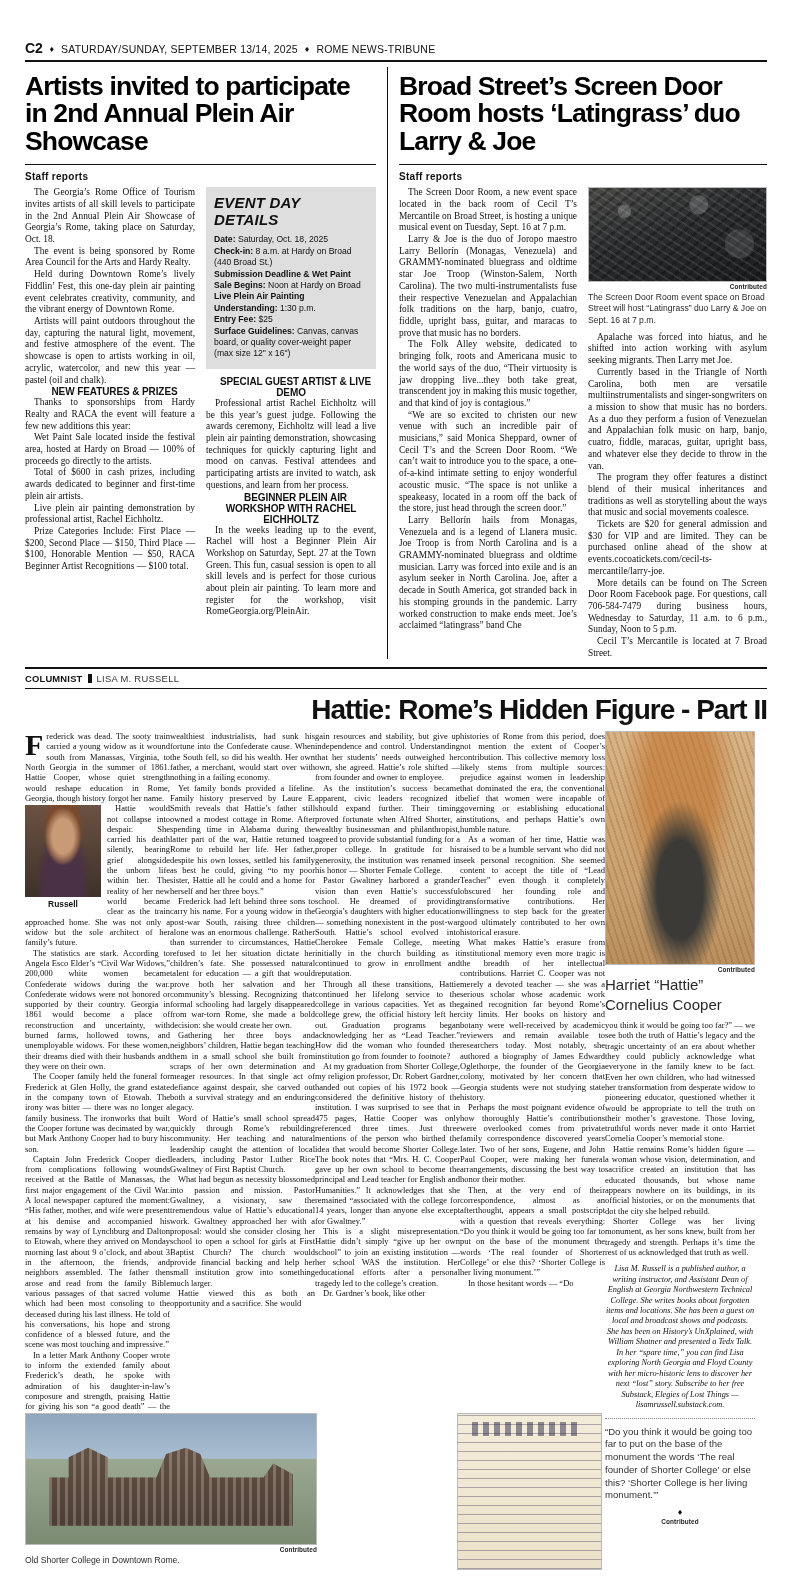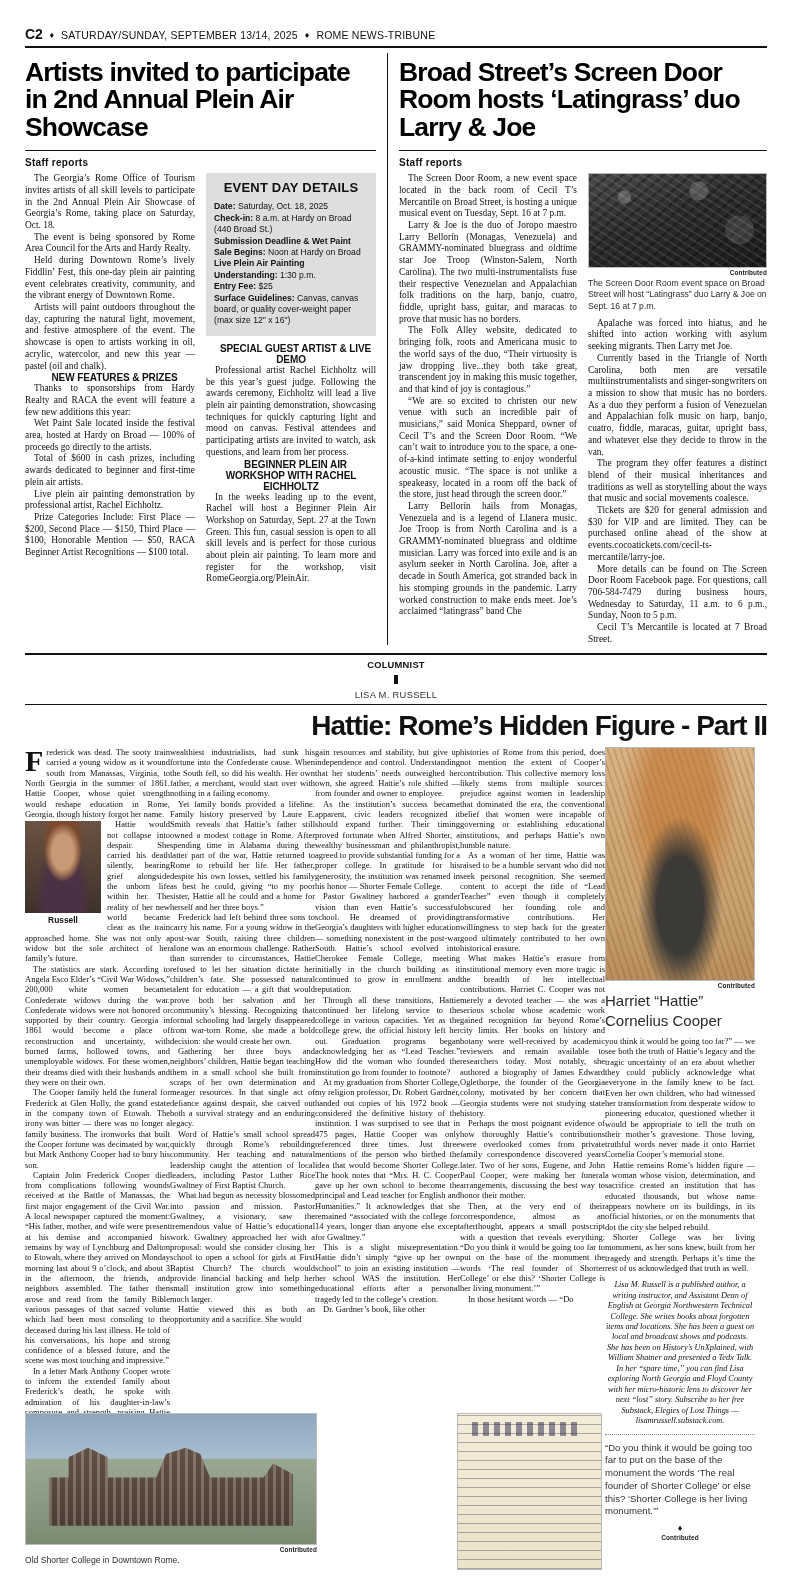--- a/index.html
+++ b/index.html
@@ -5,21 +5,21 @@
   html, body { margin:0; padding:0; background:#ffffff; }
   body {
     width:792px; height:1584px;
     font-family:"Liberation Serif", serif;
     color:#111;
     -webkit-font-smoothing:antialiased;
   }
   .page { width:792px; height:1584px; position:relative; box-sizing:border-box; padding:0 25px; }
 
   
-  .folio { display:flex; align-items:baseline; gap:7px; padding-top:26px; padding-bottom:4px; }
+  .folio { display:flex; align-items:baseline; gap:7px; padding-top:40px; padding-bottom:4px; }
   .folio .pg { font-family:"Liberation Sans", sans-serif; font-weight:bold; font-size:14px; letter-spacing:-0.2px; }
   .folio .dia { font-size:9px; color:#111; transform:translateY(-1px); }
   .folio .ft { font-family:"Liberation Sans", sans-serif; font-size:10.5px; letter-spacing:0.2px; }
   .rule-thick { border-top:2.5px solid #111; }
   .rule-thin { border-top:1px solid #111; }
 
   
   .top-wrap { display:flex; margin-top:5px; }
   .pkg-left { width:362px; }
   .pkg-div { width:1px; background:#111; margin:0 11px; align-self:stretch; }
@@ -47,41 +47,41 @@
     font-family:"Liberation Sans", sans-serif;
     font-weight:bold; font-size:10px; text-align:center;
     margin:5px 0 1px 0; letter-spacing:-0.1px; line-height:1.1;
     text-indent:0;
   }
 
   
   .factbox { background:#dedede; padding:7px 8px 9px 8px; margin:0 0 7px 0; break-inside:avoid; }
   .factbox .fb-title {
     font-family:"Liberation Sans", sans-serif; font-weight:bold;
-    font-size:13px; text-align:center; letter-spacing:0.2px; margin-bottom:6px;
+    font-size:15px; letter-spacing:0.2px; margin-bottom:6px;font-style:italic;
   }
   .factbox .fb-list { font-family:"Liberation Sans", sans-serif; font-size:8.6px; line-height:1.33; }
   .factbox .fb-list b { font-weight:bold; }
 
   
   .photo { position:relative; background:#ccc; overflow:hidden; }
   .credit {
     font-family:"Liberation Sans", sans-serif; font-size:6.4px; font-weight:bold;
     text-align:right; color:#222; margin-top:1px; letter-spacing:0.1px;
   }
   .cutline {
     font-family:"Liberation Sans", sans-serif; font-size:8.6px; line-height:1.3;
     color:#2a2a2a; margin-top:2px;
   }
 
   
   .col-band { margin-top:8px; }
   .col-flag {
     display:flex; align-items:center; gap:5px;
-    font-family:"Liberation Sans", sans-serif; font-size:9.4px; padding:4px 0 4px 0;flex-direction:column;
+    font-family:"Liberation Sans", sans-serif; font-size:9.4px; padding:4px 0 4px 0;
   }
   .col-flag .k { font-weight:bold; letter-spacing:0.2px; }
   .col-flag .sq { width:4px; height:9px; background:#111; display:inline-block; }
   .col-flag .nm { letter-spacing:0.3px; color:#333; }
 
   h2.hed2 {
     font-family:Liberation Sans, sans-serif; font-weight:bold;
     font-size:28px; letter-spacing:-1.0px; line-height:1.02;
     margin:7px 0 6px 0; text-align:right;
   }

